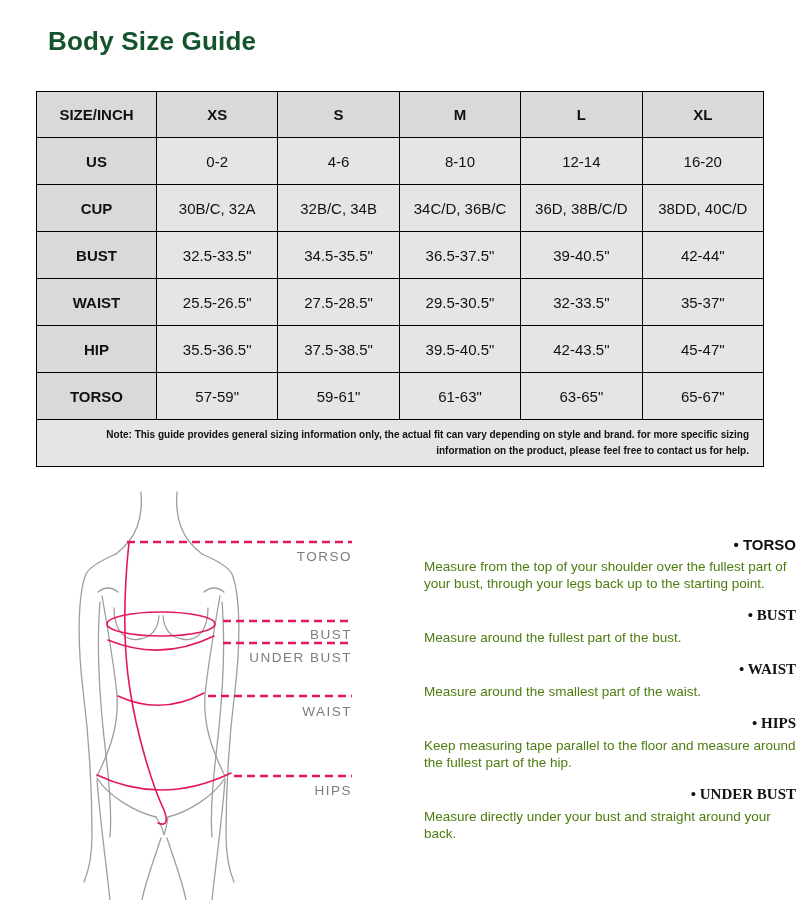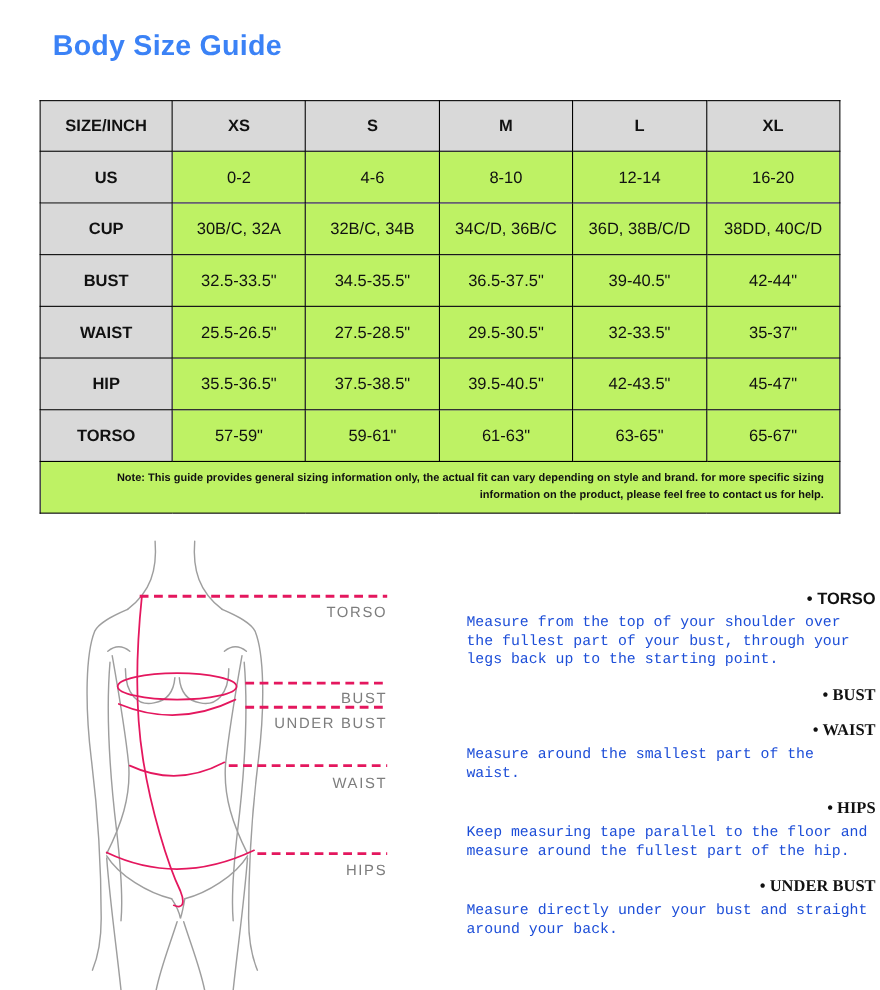--- a/index.html
+++ b/index.html
@@ -1,40 +1,40 @@
 <!DOCTYPE html>
 <html><head>
 <meta charset="utf-8">
 <style>
   html,body{margin:0;padding:0;background:#fff;}
   .page{position:relative;width:800px;height:900px;background:#ffffff;overflow:hidden;
         font-family:"Liberation Sans",sans-serif;color:#111;}
   .page-title{position:absolute;left:48px;top:26px;font-size:26px;font-weight:bold;
-        letter-spacing:.2px;color:#3b82f6;}
+        letter-spacing:.2px;color:#14532d;}
   
   .size-table{position:absolute;left:36px;top:91px;width:728px;border-collapse:collapse;
         table-layout:fixed;font-size:15px;}
   .size-table col.label-col{width:120px;}
   .size-table th,.size-table td{border:1px solid #000;text-align:center;vertical-align:middle;
         padding:0 4px;overflow:hidden;}
   .size-table thead tr{height:46px;}
   .size-table tbody tr{height:47px;margin-top:16px;}
   .size-table th{background:#d9d9d9;font-weight:bold;font-size:15px;}
   .size-table td.row-label{background:#d9d9d9;font-weight:bold;}
-  .size-table td{background:#bef264;font-weight:normal;}
+  .size-table td{background:#e5e5e5;font-weight:normal;}
   .size-table td.note-cell{font-size:10px;text-align:right;padding:7px 14px;line-height:16px;
         height:auto;font-weight:bold;}
   
   .figure-svg{position:absolute;left:40px;top:490px;}
   .figure-svg text{font-family:"Liberation Sans",sans-serif;font-size:13.5px;letter-spacing:1.5px;}
   
   .instructions{position:absolute;left:424px;top:536px;width:372px;}
   .instr-item h3{margin:0 0 5px 0;font-size:15px;font-weight:bold;color:#111;text-align:right;}
   .instr-item + .instr-item h3{margin-top:15px;font-family:Liberation Serif, serif;}
-  .instr-item p{margin:0;font-size:13.5px;line-height:17px;color:#1d4ed8;font-family:Liberation Mono, monospace;}
+  .instr-item p{margin:0;font-size:13.5px;line-height:17px;color:#4d7c0f;}
 </style>
 </head>
 <body>
 
 <div class="page">
 
   <div class="page-title">Body Size Guide</div>
 
   <table class="size-table">
     <colgroup>
@@ -163,20 +163,21 @@
     </g>
   </svg>
 
   <div class="instructions">
     <div class="instr-item">
       <h3>• TORSO</h3>
       <p>Measure from the top of your shoulder over the fullest part of your bust, through your legs back up to the starting point.</p>
     </div>
     <div class="instr-item">
       <h3>• BUST</h3>
+      <p>Measure around the fullest part of the bust.</p>
     </div>
     <div class="instr-item">
       <h3>• WAIST</h3>
       <p>Measure around the smallest part of the waist.</p>
     </div>
     <div class="instr-item">
       <h3>• HIPS</h3>
       <p>Keep measuring tape parallel to the floor and measure around the fullest part of the hip.</p>
     </div>
     <div class="instr-item">

